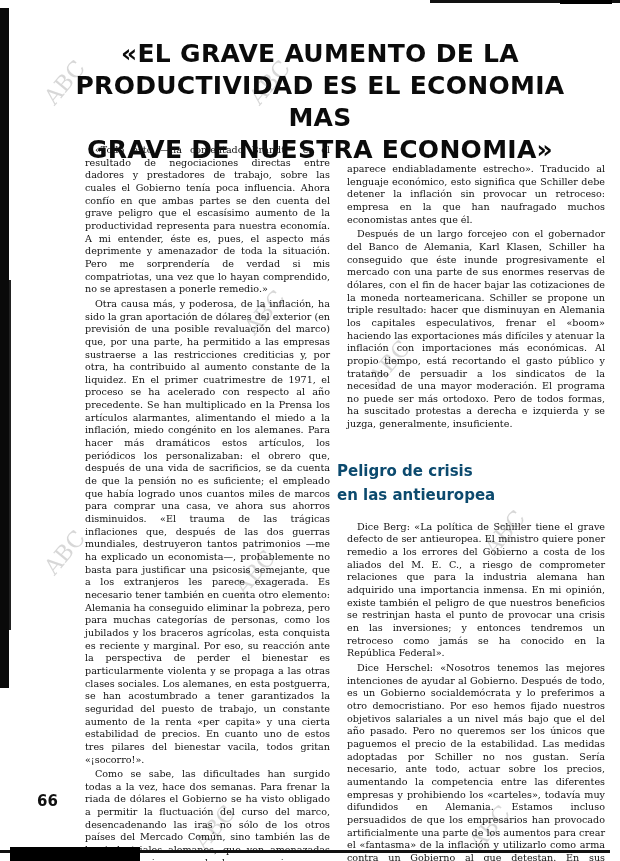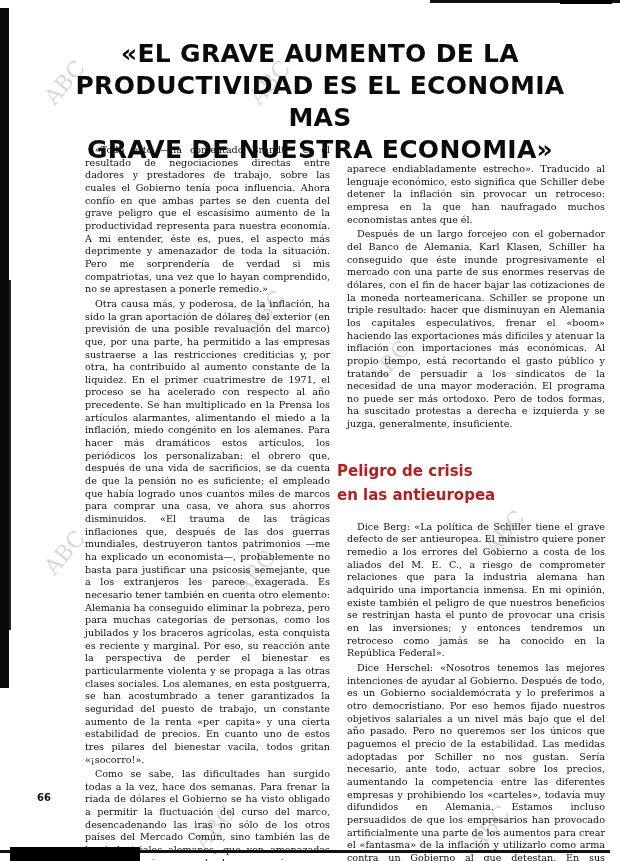--- a/index.html
+++ b/index.html
@@ -19,25 +19,25 @@
     line-height:32px; letter-spacing:0.3px; color:#0b0b0b;
   }
   .col { position:absolute; top:144px; font-size:9.6px; line-height:12.65px; text-align:justify; }
   .col-left { left:85px; width:245px; }
   .col-right { left:347px; top:137px; width:258px; }
   .col p { margin:0; text-indent:10px; }
   .col p + p { margin-top:2px; }
   .col p.cont { text-indent:0;margin-top:26px; }
   .subhead {
     font-family:"DejaVu Sans", sans-serif; font-weight:bold; font-size:15px; line-height:24px;
-    margin:28px 0 14px -10px; text-indent:0; text-align:left; color:#b91c1c;
+    margin:28px 0 14px -10px; text-indent:0; text-align:left; color:#0c4a6e;
   }
   .page-num {
     position:absolute; left:37px; top:792px; font-family:"DejaVu Sans", sans-serif;
-    font-weight:bold; font-size:10px;
+    font-weight:bold; font-size:15px;
   }
   .watermark {
     position:absolute; font-family:"DejaVu Serif", serif; font-size:22px; color:#b8b8b8;
     transform:rotate(-50deg); opacity:0.55; pointer-events:none;
   }
 </style>
 </head>
 <body>
 
 <div class="left-bar"></div>

